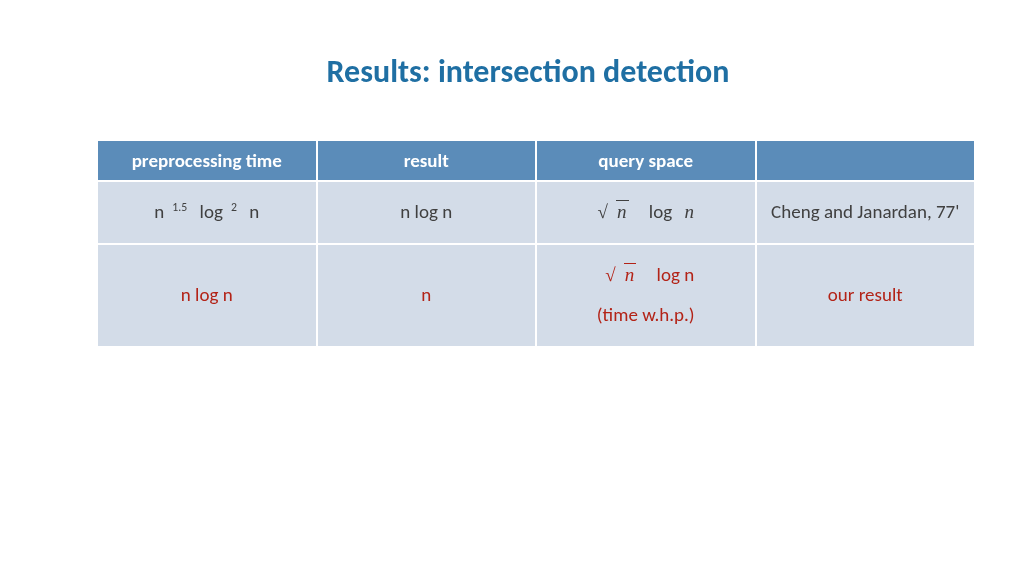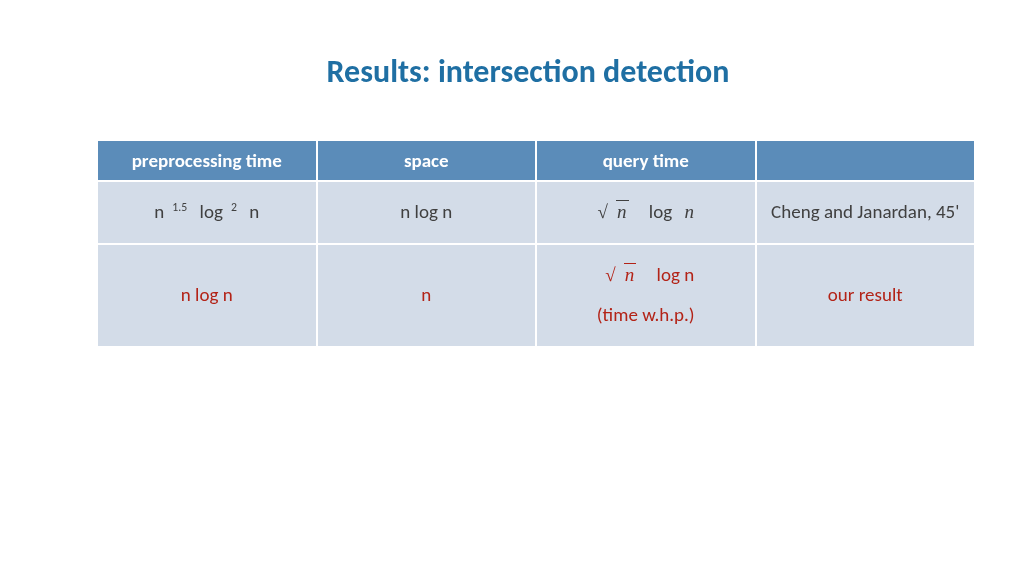--- a/index.html
+++ b/index.html
@@ -68,35 +68,35 @@
 </head>
 <body>
 
 <div class="title">Results: intersection detection</div>
 
 <div class="table-wrap">
   <table>
     <thead>
       <tr>
         <th>preprocessing time</th>
-        <th>space</th>
-        <th>query time</th>
+        <th>result</th>
+        <th>query space</th>
         <th></th>
       </tr>
     </thead>
     <tbody>
       <tr>
         <td>
           n<span class="sup">1.5</span> log<span class="sup">2</span> n
         </td>
         <td>n log n</td>
         <td>
           <span class="sqrt"><span class="rad">n</span></span> log <span class="mathn">n</span>
         </td>
-        <td>Cheng and Janardan, 45'</td>
+        <td>Cheng and Janardan, 77'</td>
       </tr>
       <tr>
         <td class="red">n log n</td>
         <td class="red">n</td>
         <td class="red">
           <span class="sqrt"><span class="rad">n</span></span> log n
           <span class="note">(time w.h.p.)</span>
         </td>
         <td class="red">our result</td>
       </tr>

